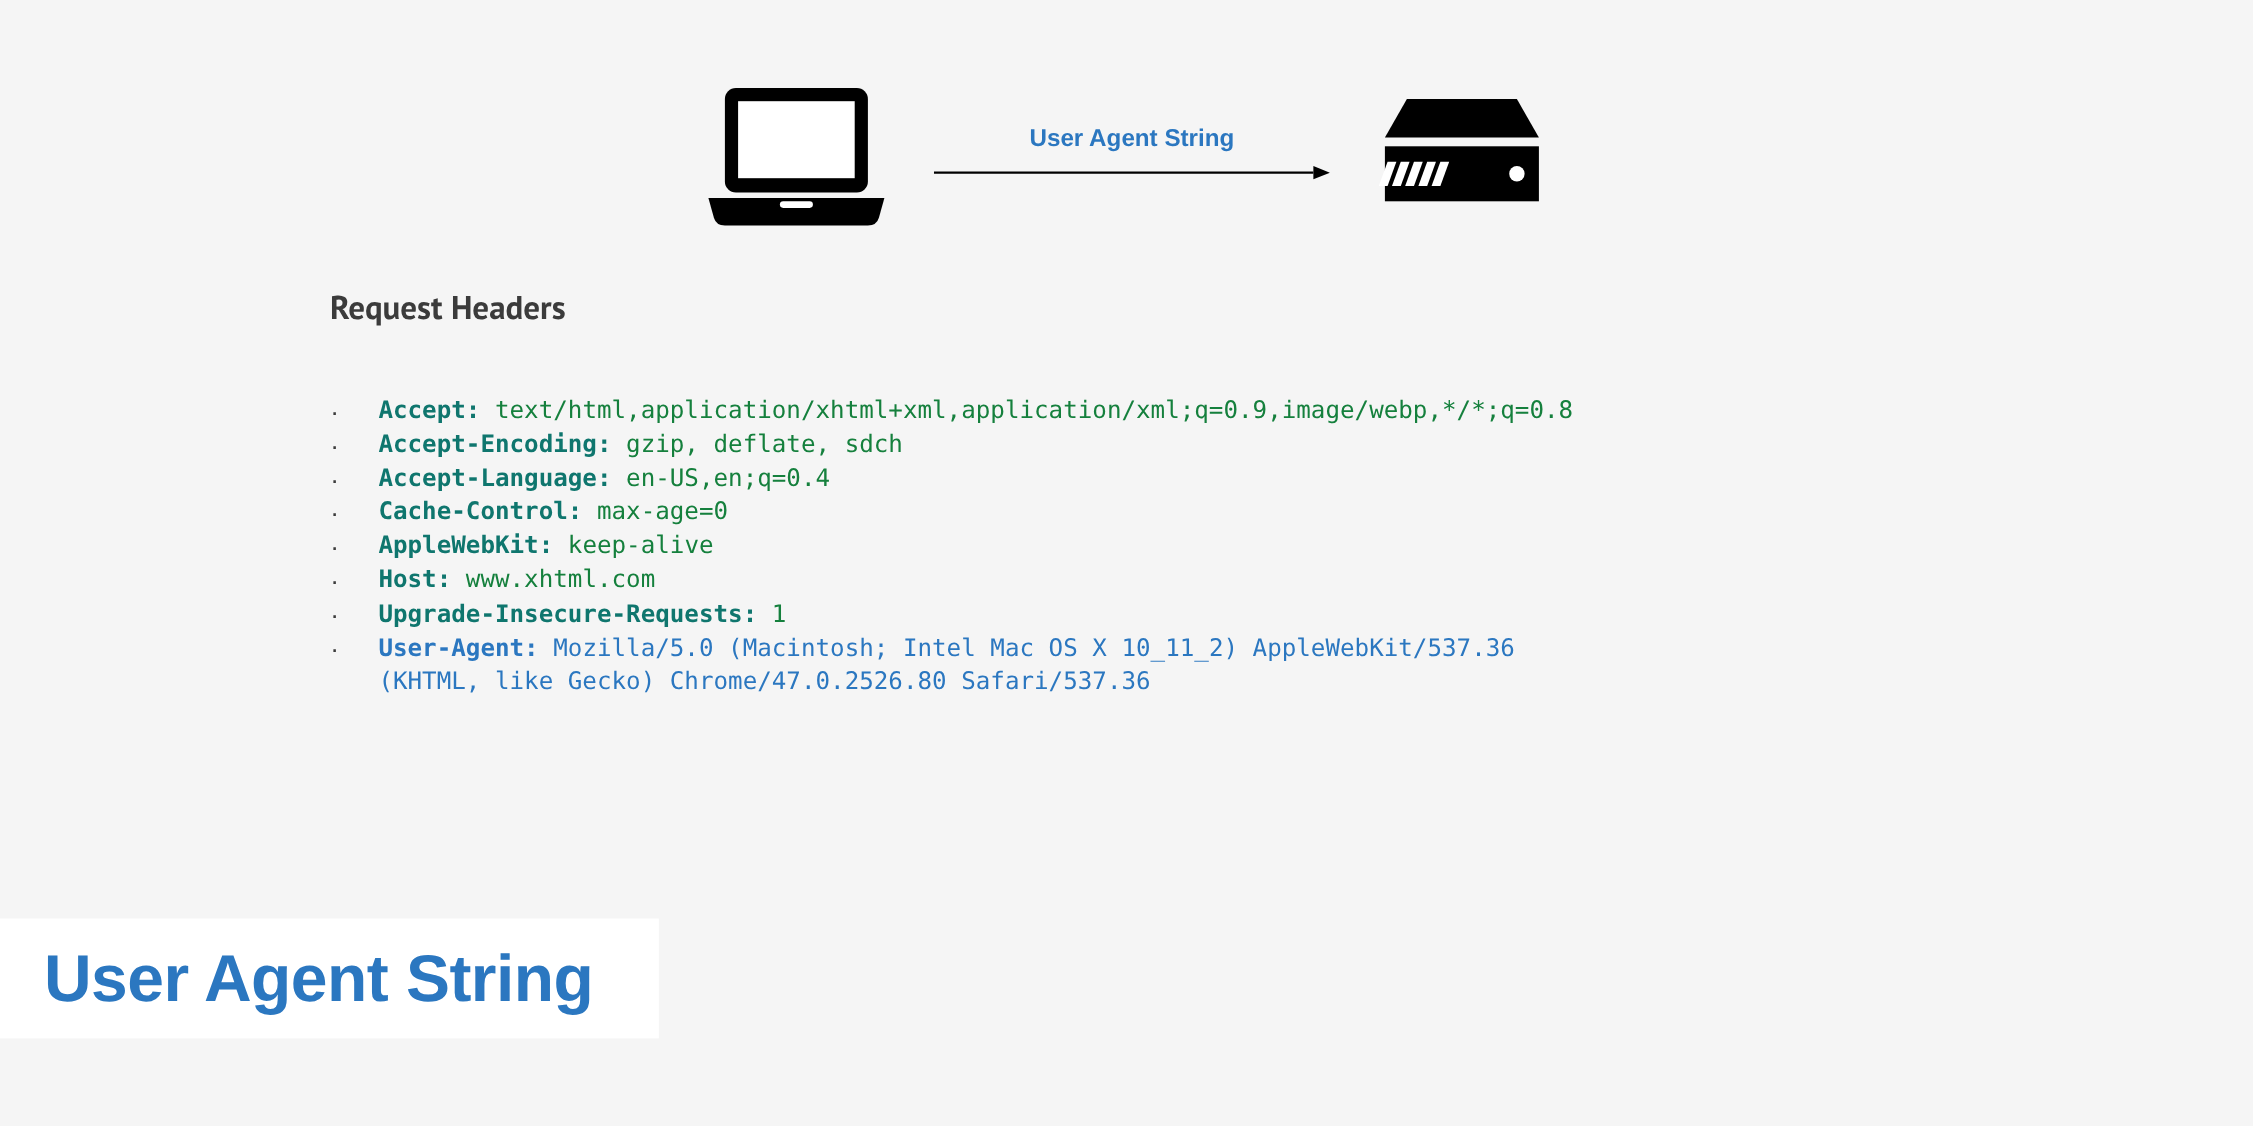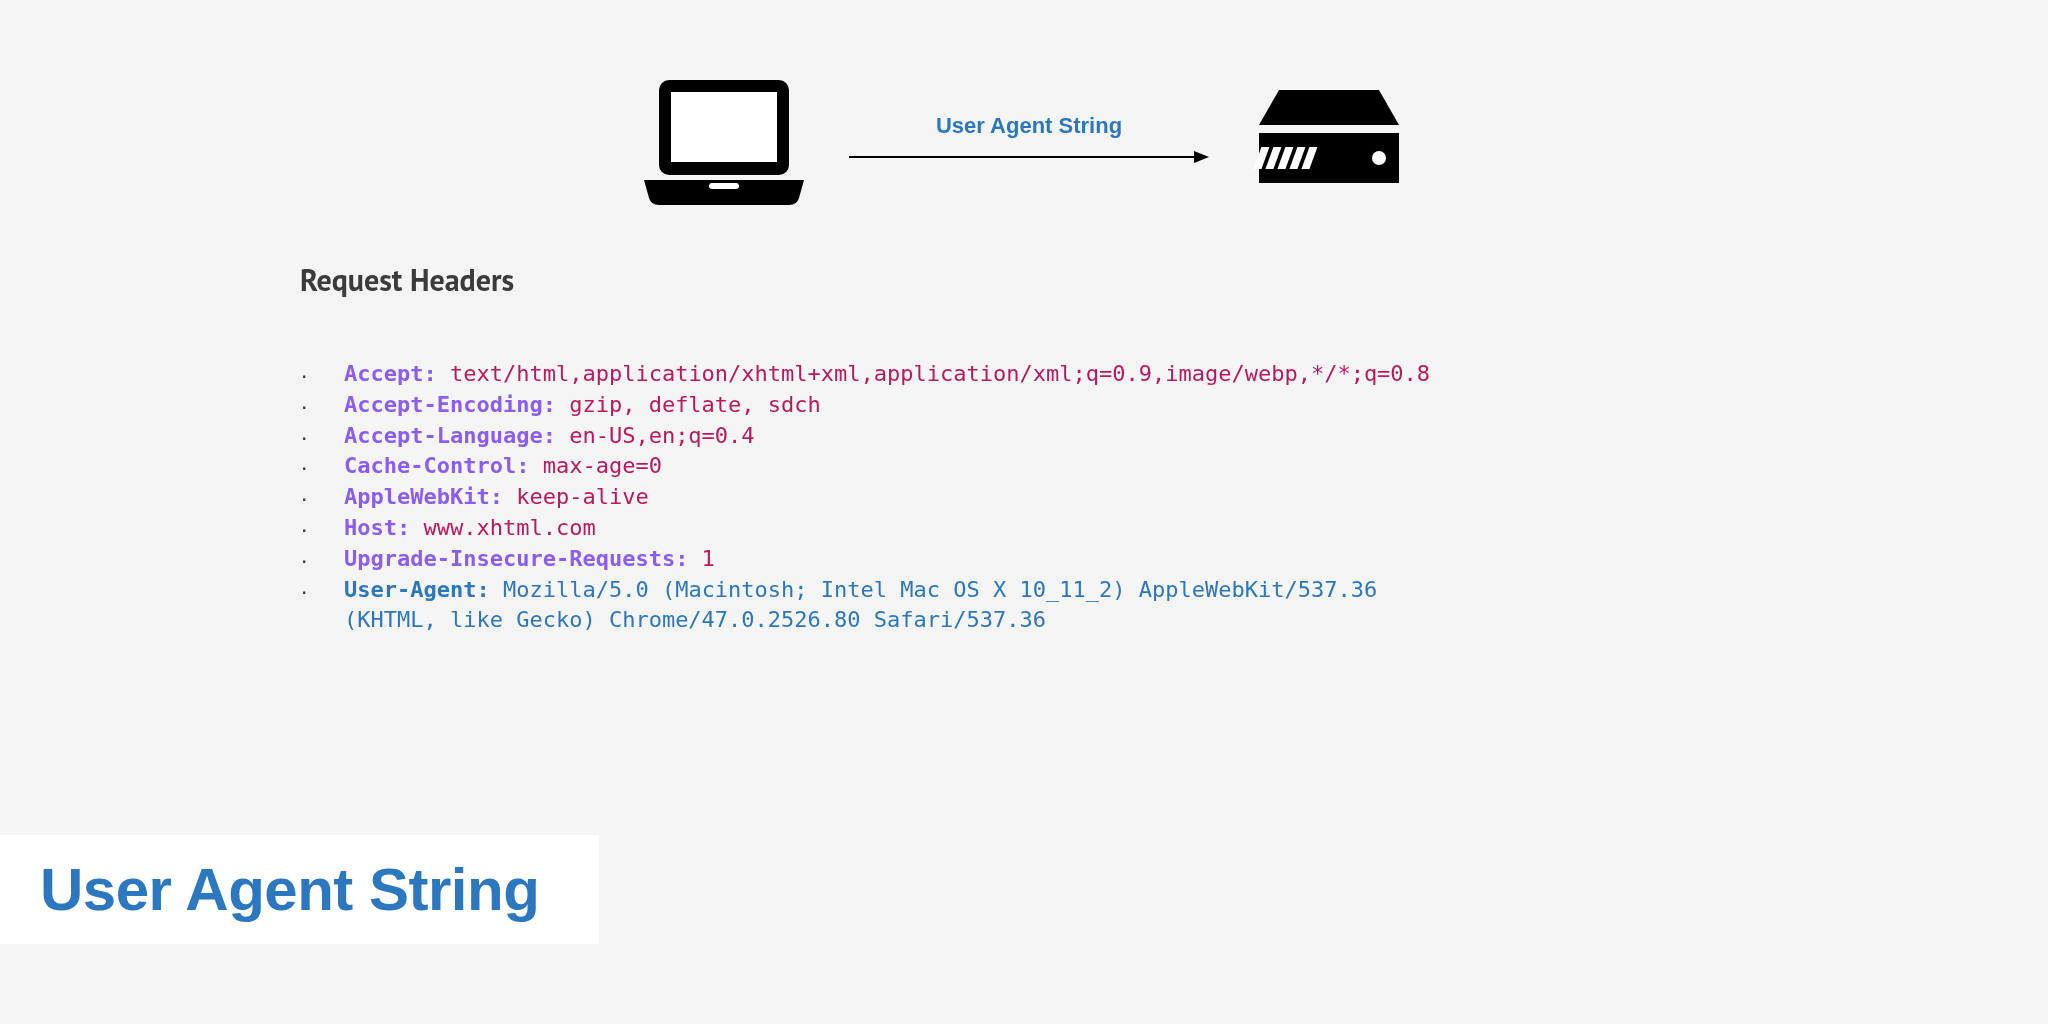--- a/index.html
+++ b/index.html
@@ -62,24 +62,24 @@
       width: 44px;
       text-align: left;
       color: #3b3b3b;
       font-weight: 700;
       font-size: 14px;
       position: relative;
       top: -3px;
     }
     .hdr-key {
       font-weight: 700;
-      color: #8b5cf6;
+      color: #0f766e;
     }
     .hdr-val {
-      color: #be185d;
+      color: #15803d;
     }
     .ua-line { color: #2b77c0; }
     .ua-line .hdr-key { color: #2b77c0; text-align: right; }
     .ua-line .hdr-val { color: #2b77c0; }
     .ua-wrap {
       max-width: 1100px;
       word-wrap: break-word;
     }
     .title-card {
       position: absolute;

